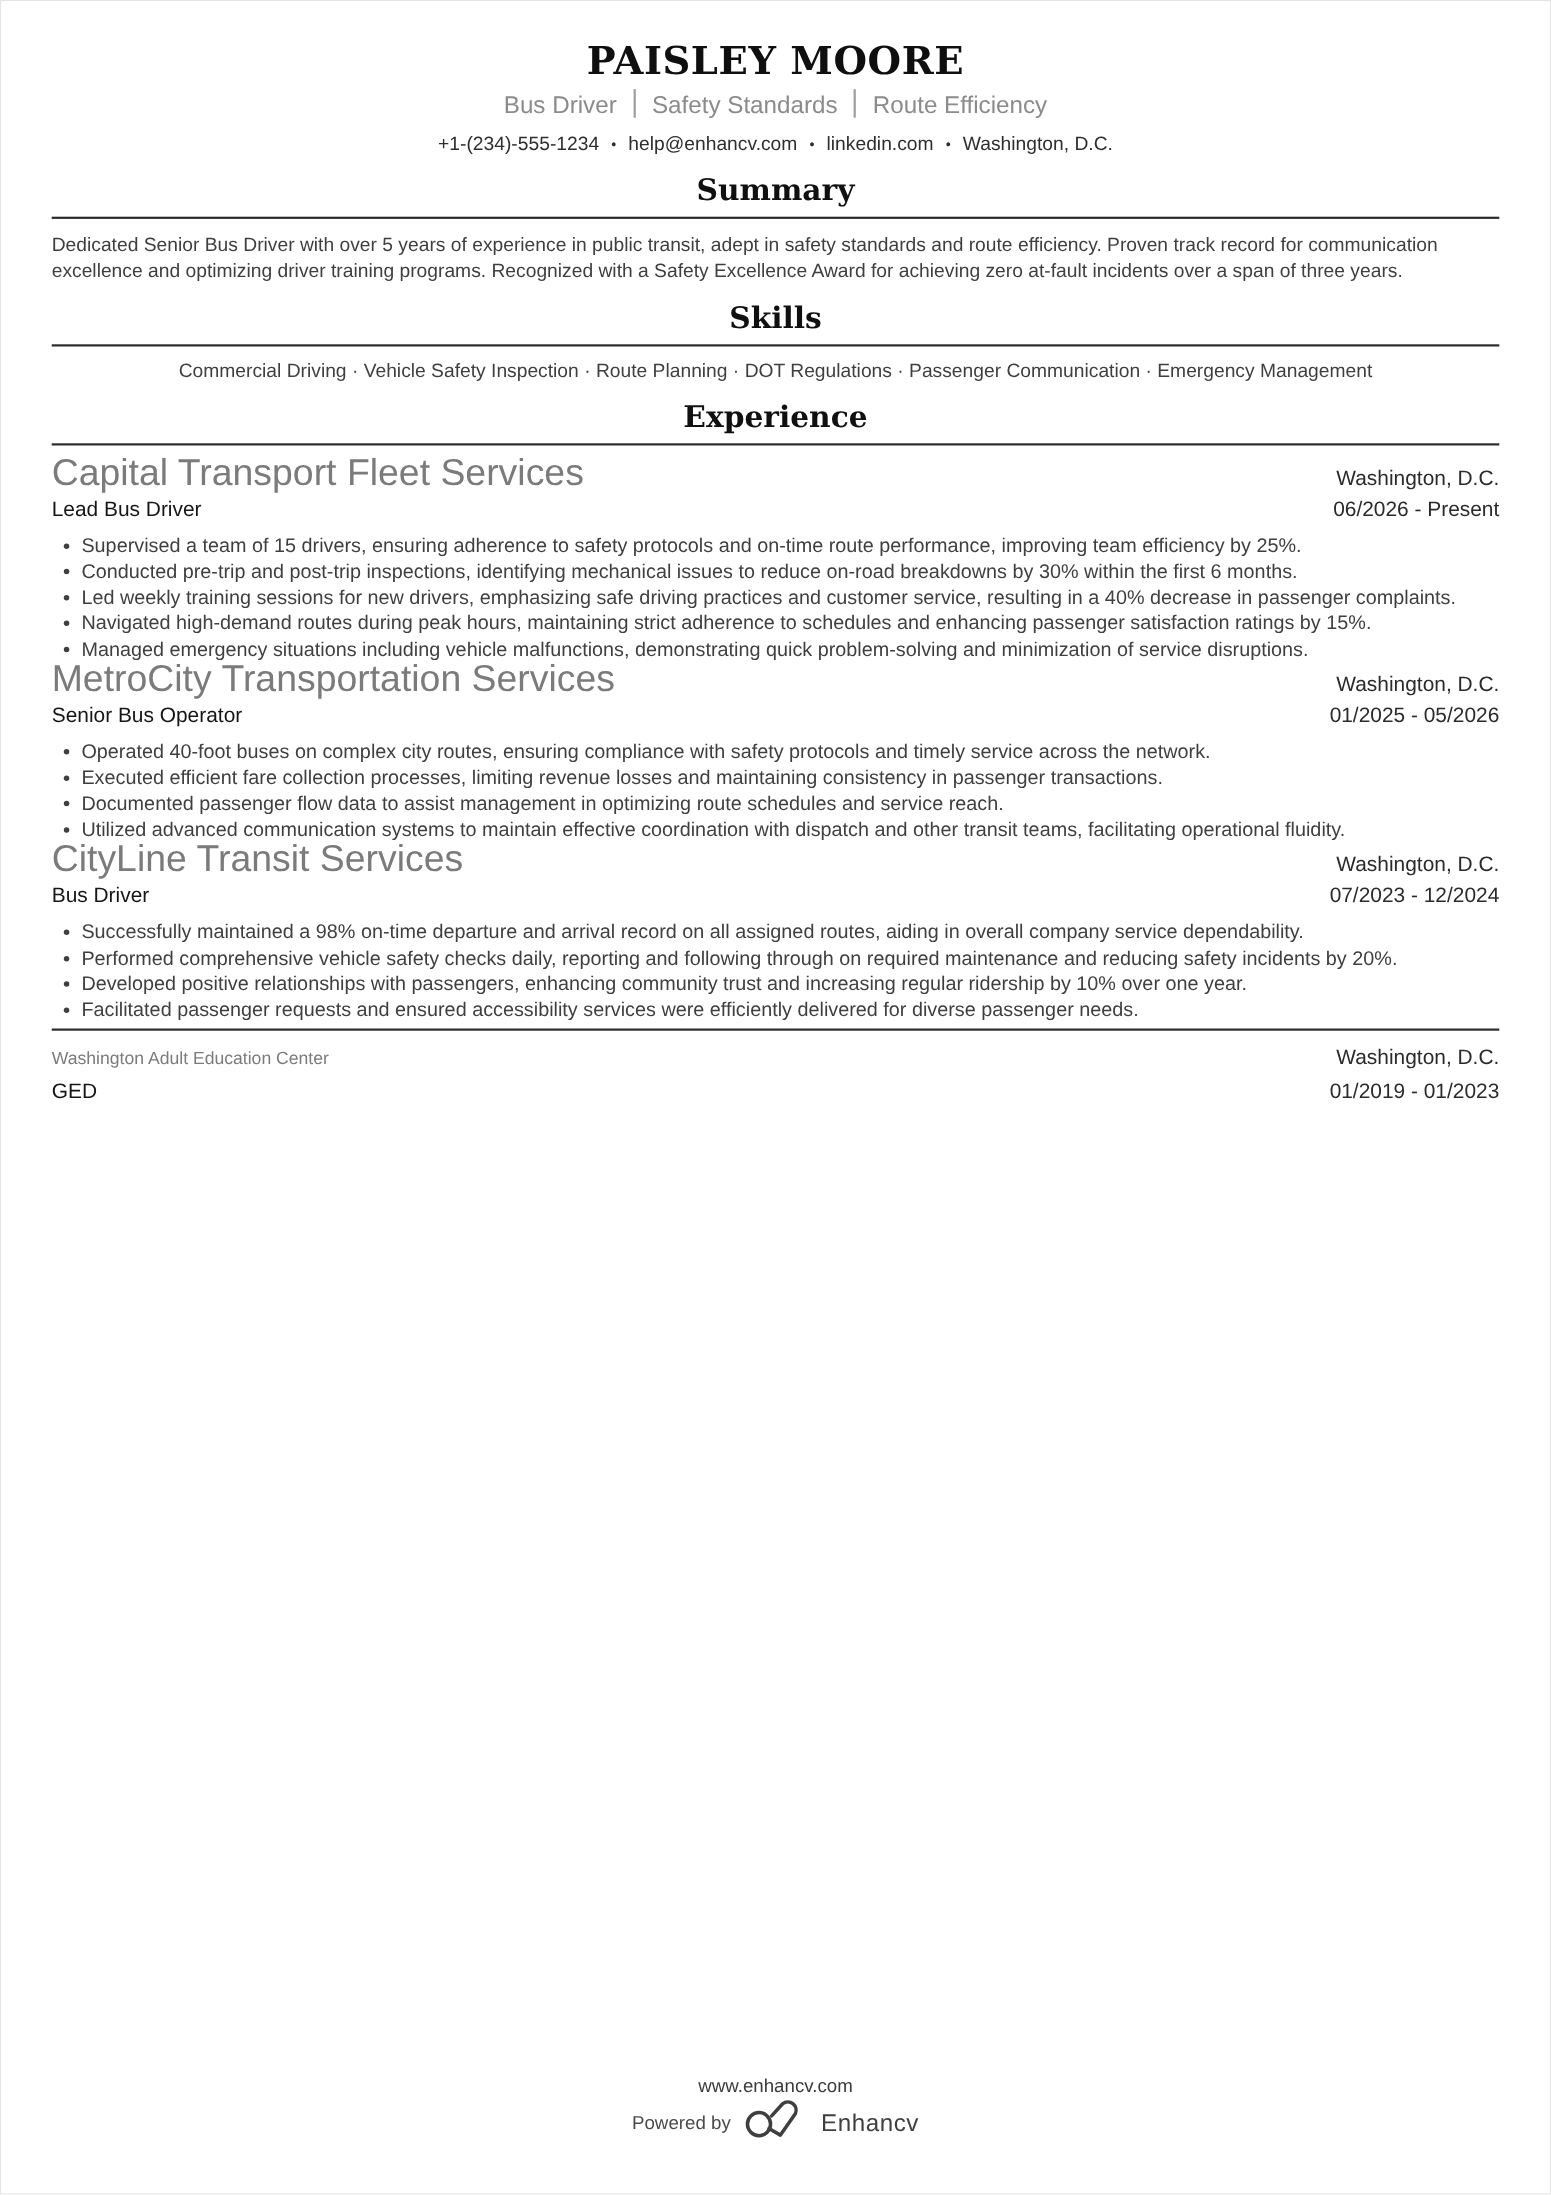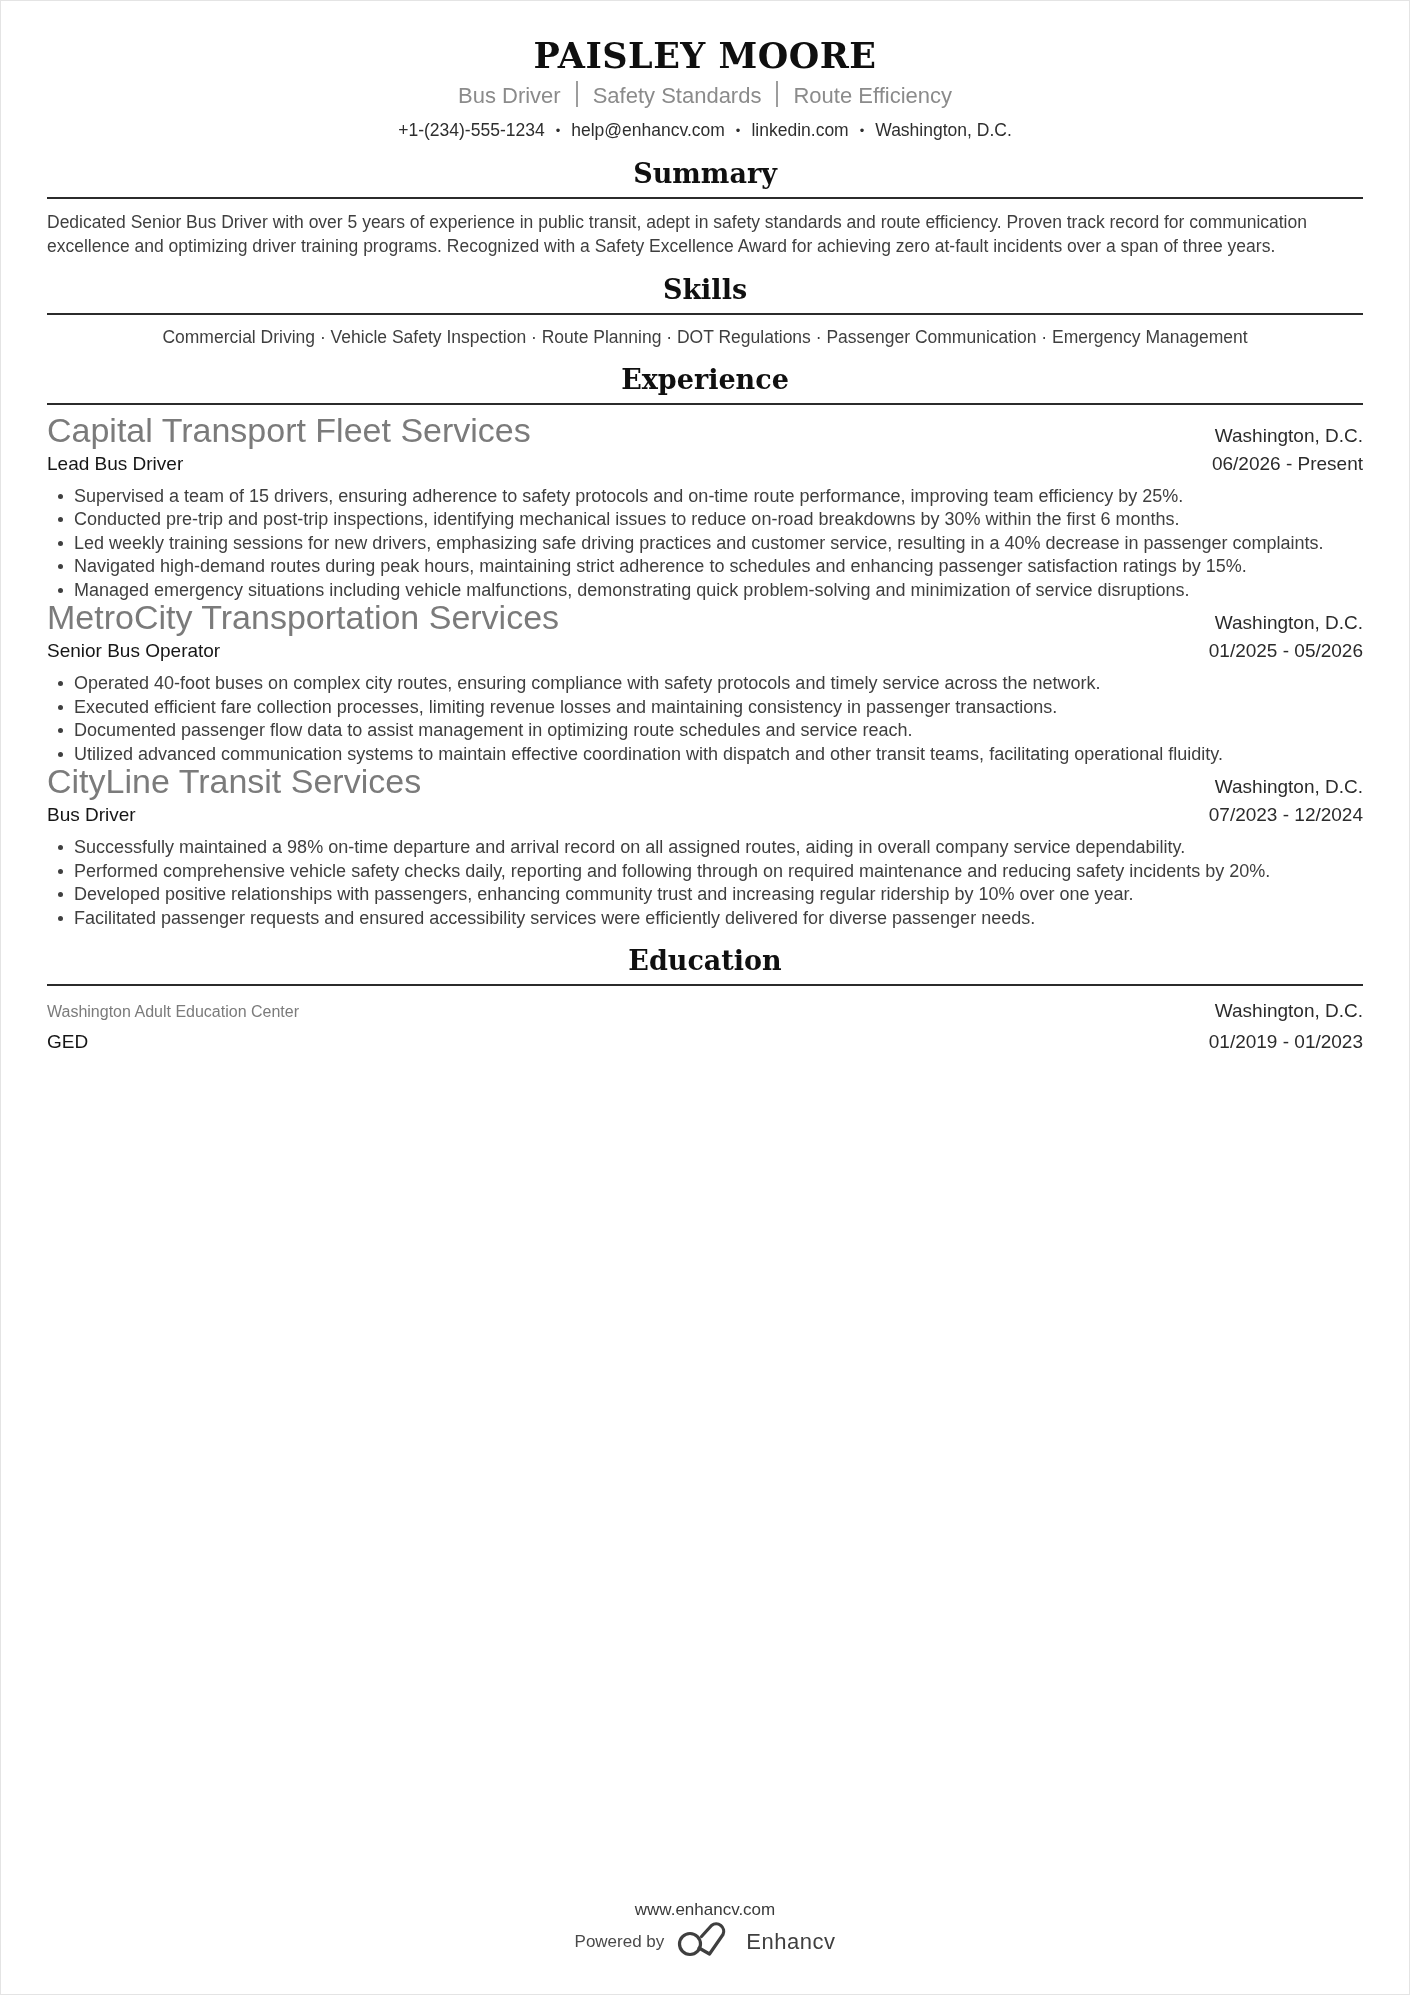--- a/index.html
+++ b/index.html
@@ -8,21 +8,21 @@
     width: 1410px;
     height: 1995px;
     font-family: "Liberation Sans", sans-serif;
     color: #3f3f3f;
     position: relative;
     border: 1px solid #e4e4e4;
   }
   .page {
     width: 100%;
     height: 100%;
-    padding: 34px 46px 24px 46px;
+    padding: 34px 46px 36px 46px;
     display: flex;
     flex-direction: column;
   }
 
   
   .hdr { text-align: center; }
   .name {
     font-family: "DejaVu Serif", "Liberation Serif", serif;
     font-weight: 700;
     font-size: 35px;
@@ -255,21 +255,20 @@
       <div class="meta">07/2023 - 12/2024</div>
     </div>
     <ul class="bullets">
       <li>Successfully maintained a 98% on-time departure and arrival record on all assigned routes, aiding in overall company service dependability.</li>
       <li>Performed comprehensive vehicle safety checks daily, reporting and following through on required maintenance and reducing safety incidents by 20%.</li>
       <li>Developed positive relationships with passengers, enhancing community trust and increasing regular ridership by 10% over one year.</li>
       <li>Facilitated passenger requests and ensured accessibility services were efficiently delivered for diverse passenger needs.</li>
     </ul>
   </div>
 
-  <div class="section-heading">Education</div>
   <hr class="rule">
 
   <div class="job first">
     <div class="row">
       <div class="school-name">Washington Adult Education Center</div>
       <div class="meta">Washington, D.C.</div>
     </div>
     <div class="row">
       <div class="degree">GED</div>
       <div class="meta">01/2019 - 01/2023</div>

